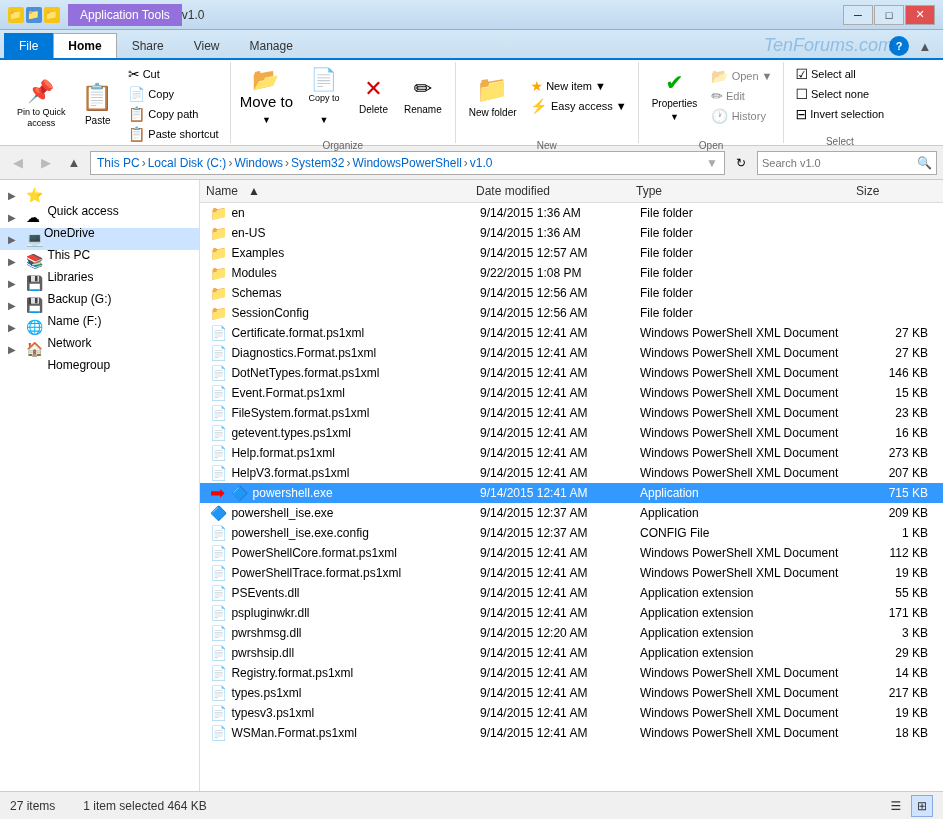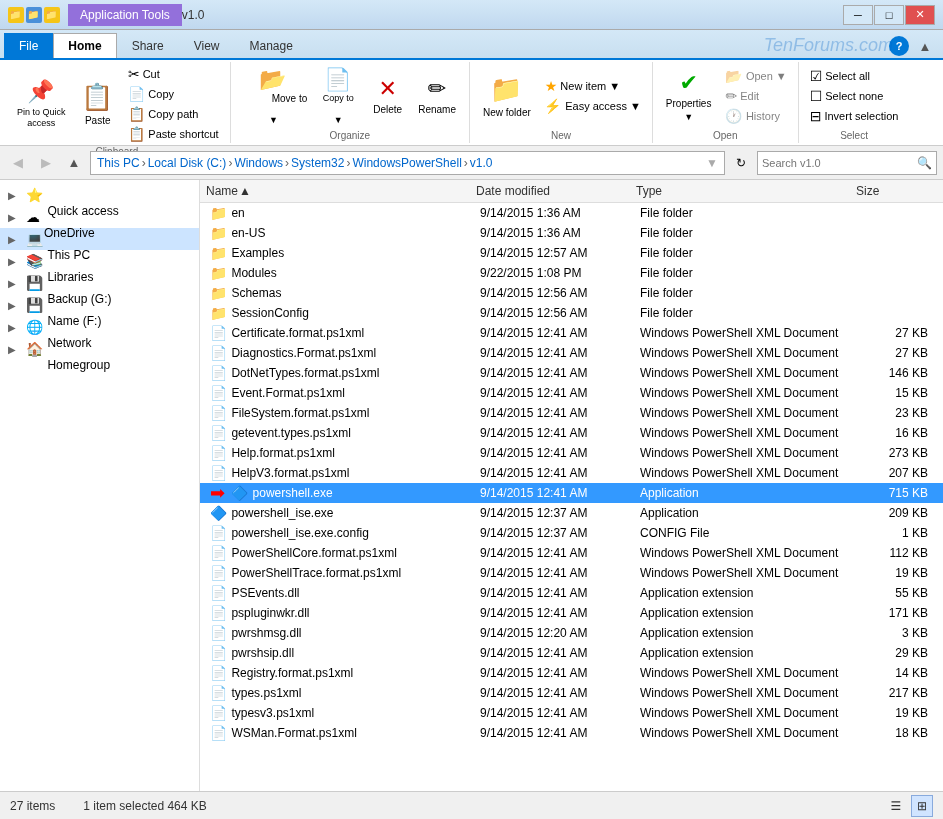--- a/index.html
+++ b/index.html
@@ -95,21 +95,21 @@
     }
     .ribbon-group-buttons {
       display: flex;
       flex: 1;
       align-items: center;
       gap: 2px;
     }
     .ribbon-group-label {
       font-size: 10px;
       color: #666;
-      margin-top: 2px;
+      margin-top: 12px;
       text-align: center;
     }
     .ribbon-btn-large {
       display: flex;
       flex-direction: column;
       align-items: center;
       justify-content: center;
       padding: 2px 6px;
       cursor: pointer;
       border: 1px solid transparent;
@@ -234,21 +234,21 @@
       padding: 2px 0;
       font-size: 12px;
       font-weight: normal;
     }
     .col-header {
       padding: 2px 6px;
       cursor: pointer;
       color: #333;
       display: flex;
       align-items: center;
-      gap: 1px;
+      gap: 10px;
       white-space: nowrap;
     }
     .col-name { width: 270px; }
     .col-date { width: 160px; }
     .col-type { width: 220px; }
     .col-size { width: 80px; text-align: right; }
     .file-list {
       flex: 1;
       overflow-y: auto;
     }
@@ -364,21 +364,21 @@
       </div>
     </div>
     <div class="ribbon-group-label">Clipboard</div>
   </div>
 
   <div class="ribbon-group">
     <div class="ribbon-group-buttons">
       <div class="ribbon-btn-large-with-arrow">
         <div class="btn-top">
           <span class="btn-icon move-btn-icon">📂</span>
-          <span style="font-size:10px;margin-left:32px;">Move
+          <span style="font-size:15px;">Move
 to</span>
         </div>
         <div class="btn-bottom">▼</div>
       </div>
       <div class="ribbon-btn-large-with-arrow">
         <div class="btn-top">
           <span class="btn-icon copy-btn-icon">📄</span>
           <span style="font-size:9px;">Copy
 to</span>
         </div>

